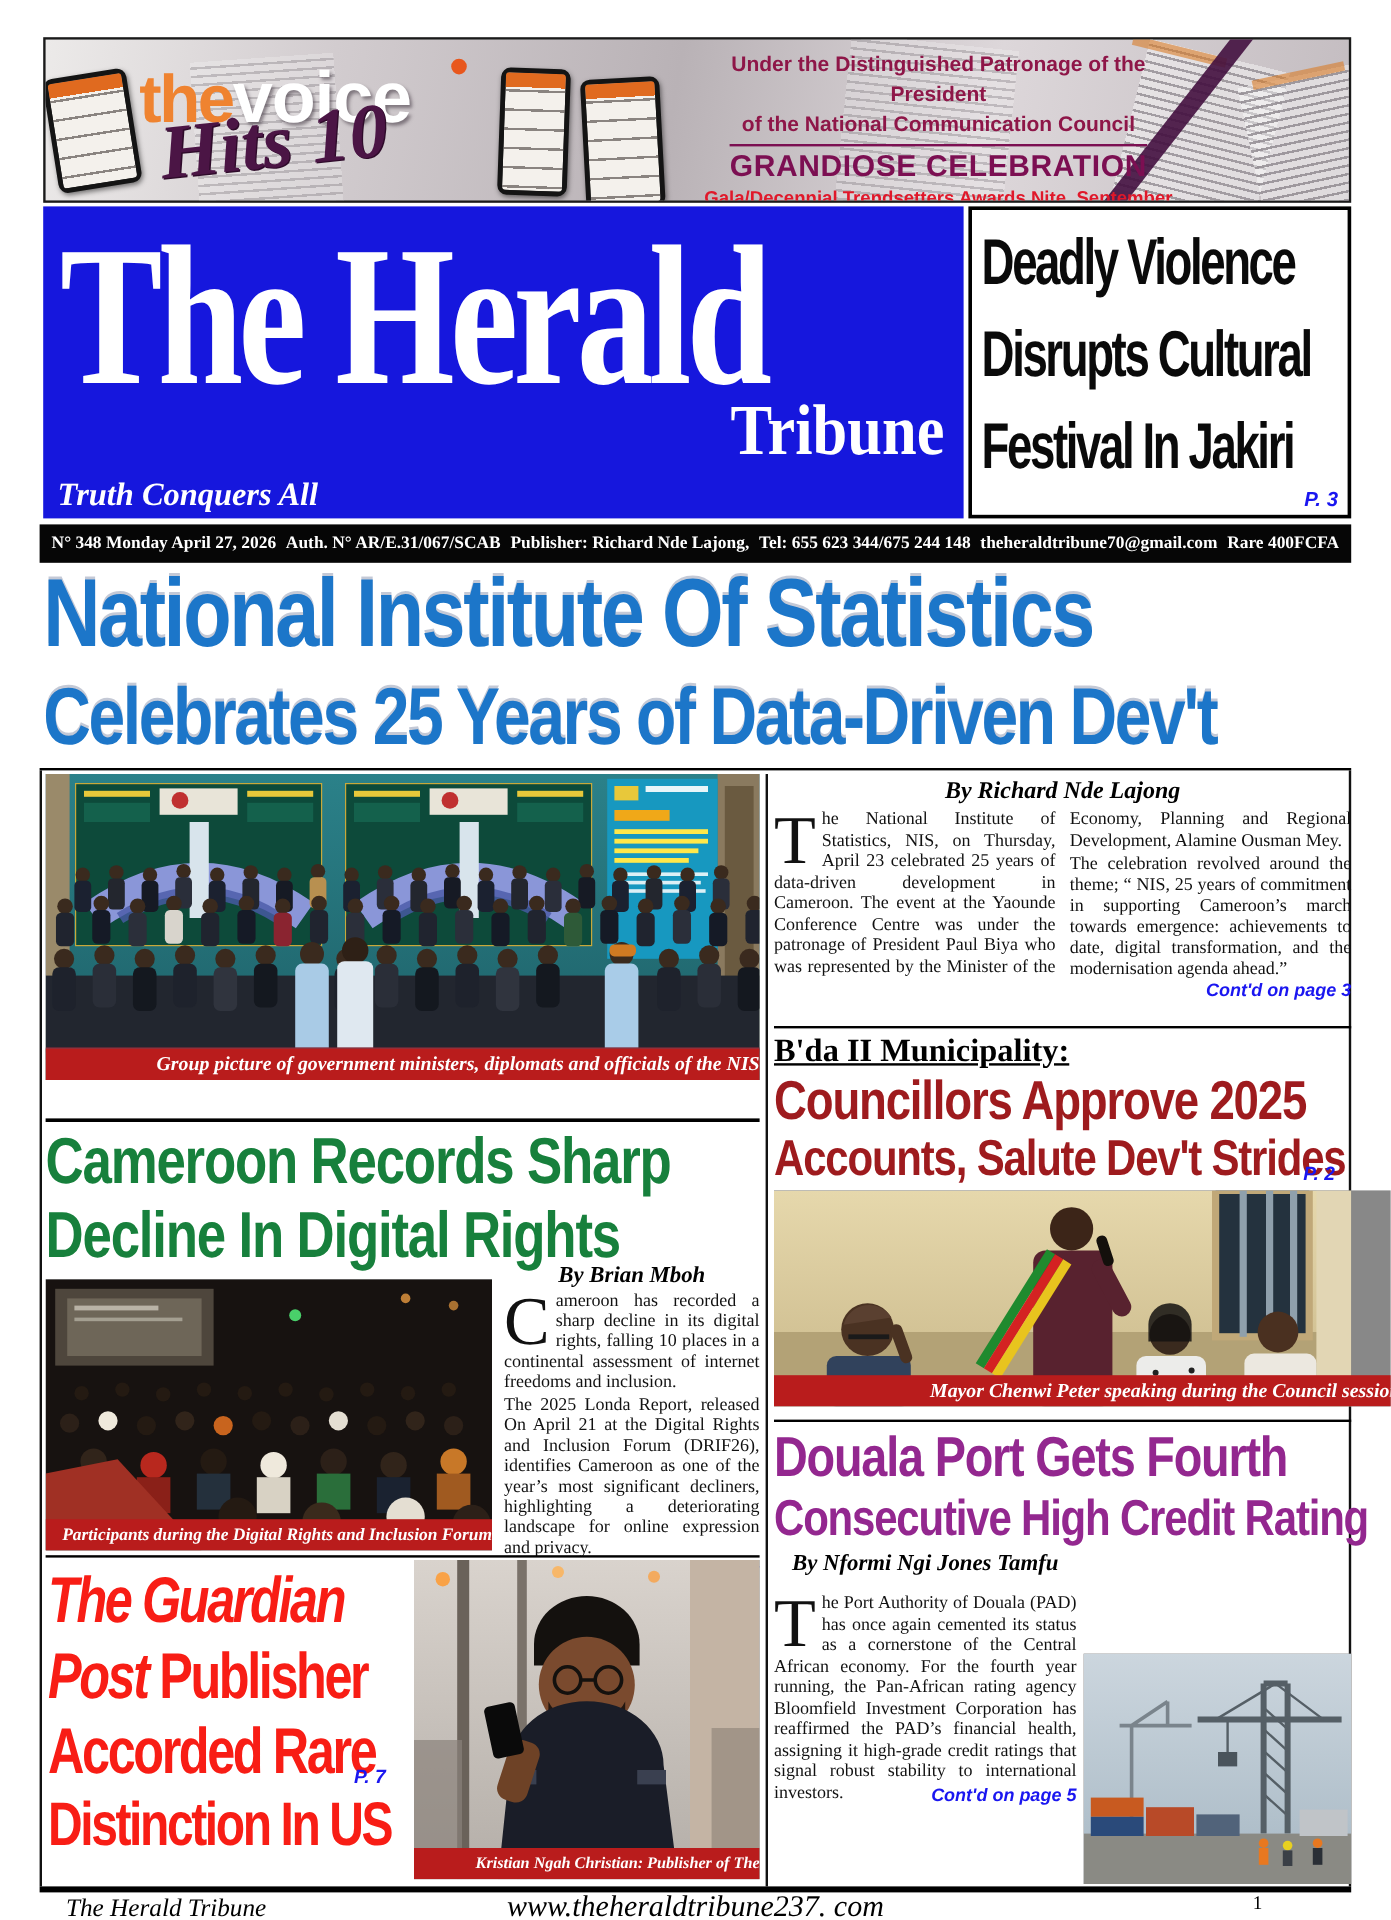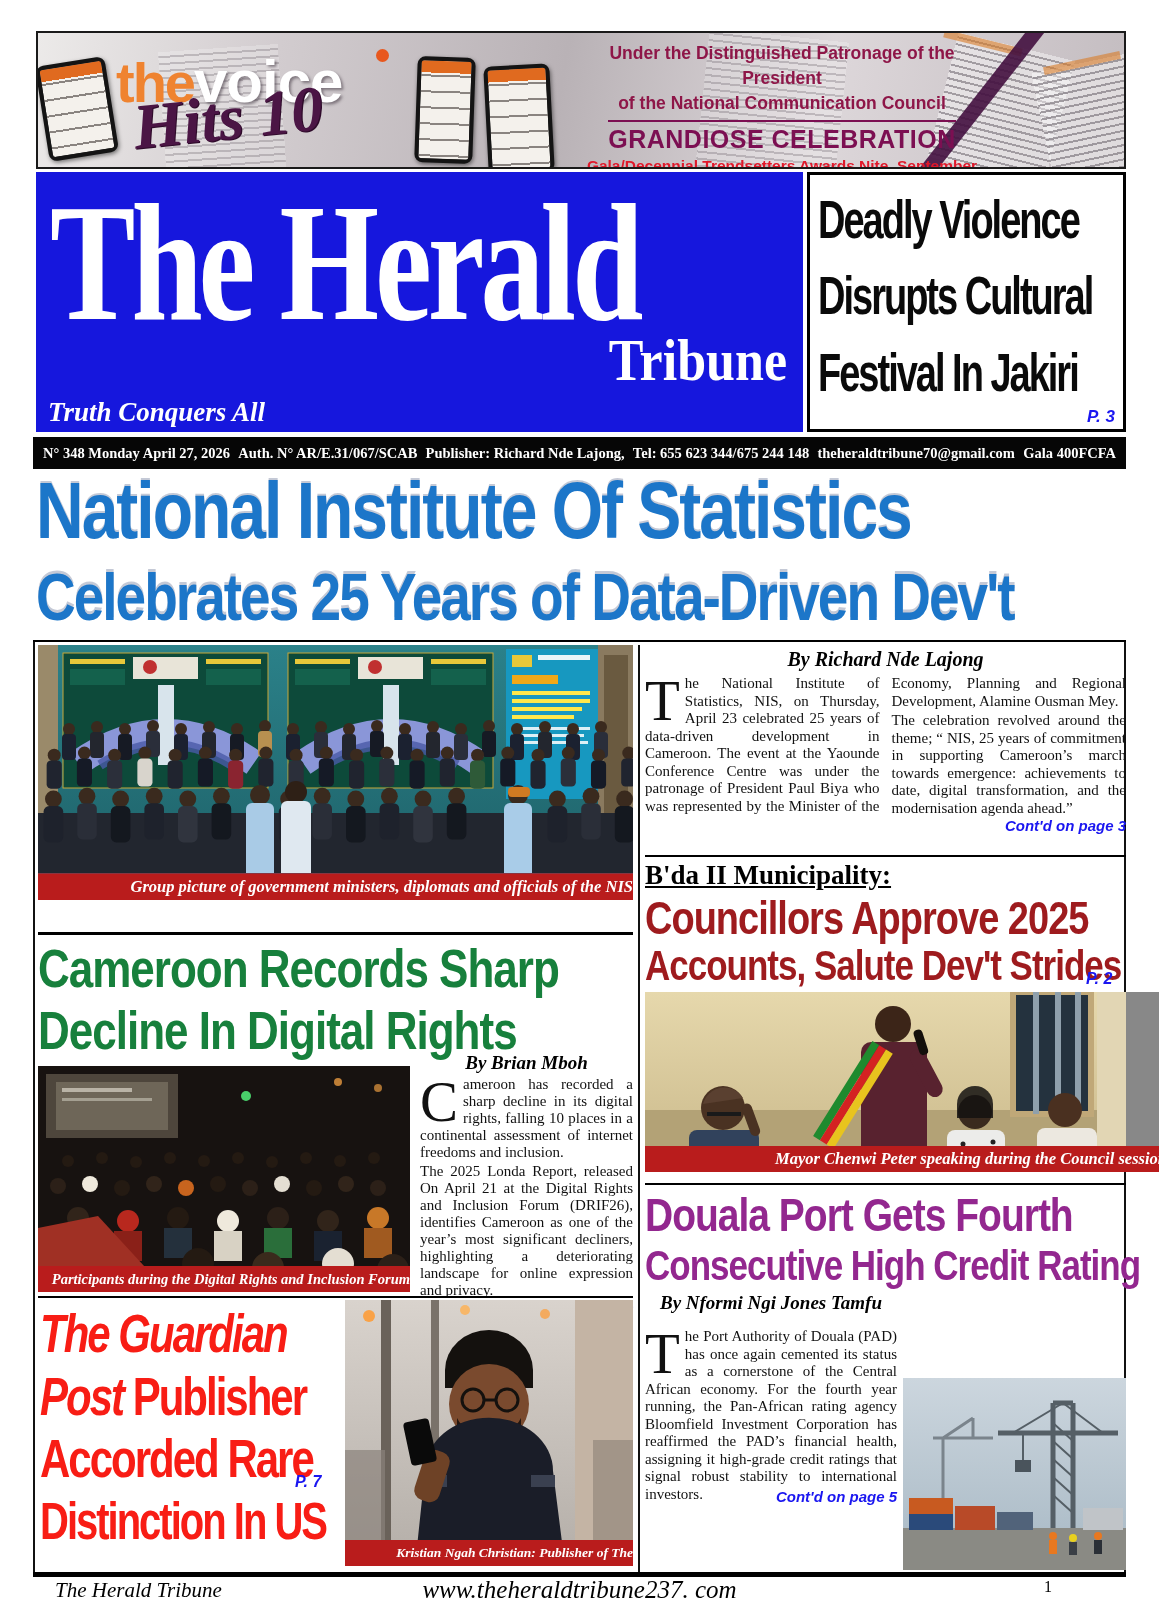--- a/index.html
+++ b/index.html
@@ -167,21 +167,21 @@
     </div>
     <div id="side-page">P. 3</div>
   </div>
 
   <div id="infobar" class="abs">
     <span>N° 348 Monday April 27, 2026</span>
     <span>Auth. N° AR/E.31/067/SCAB</span>
     <span>Publisher: Richard Nde Lajong,</span>
     <span>Tel: 655 623 344/675 244 148</span>
     <span>theheraldtribune70@gmail.com</span>
-    <span>Gala 400FCFA</span>
+    <span>Rare 400FCFA</span>
   </div>
 
   <div id="lead-head" class="abs">
     <div class="l1">National Institute Of Statistics</div>
     <div class="l2">Celebrates 25 Years of Data-Driven Dev't</div>
   </div>
   <div id="rule-top" class="abs hline"></div>
 
   <div class="abs vline" style="left:33px;top:642px;height:930px;"></div>
   <div class="abs vline" style="left:1124px;top:642px;height:930px;"></div>

